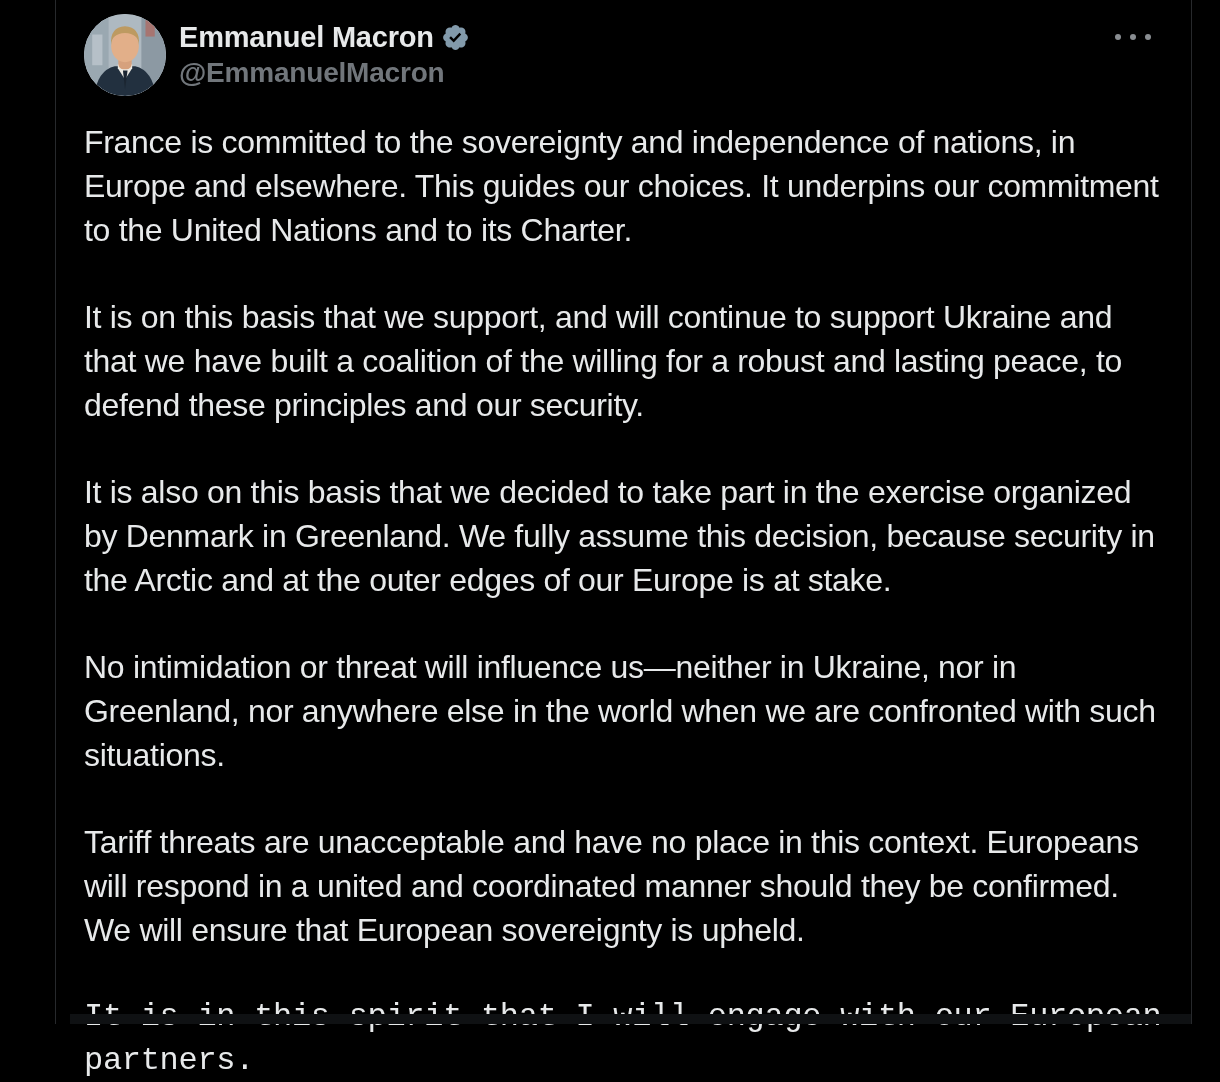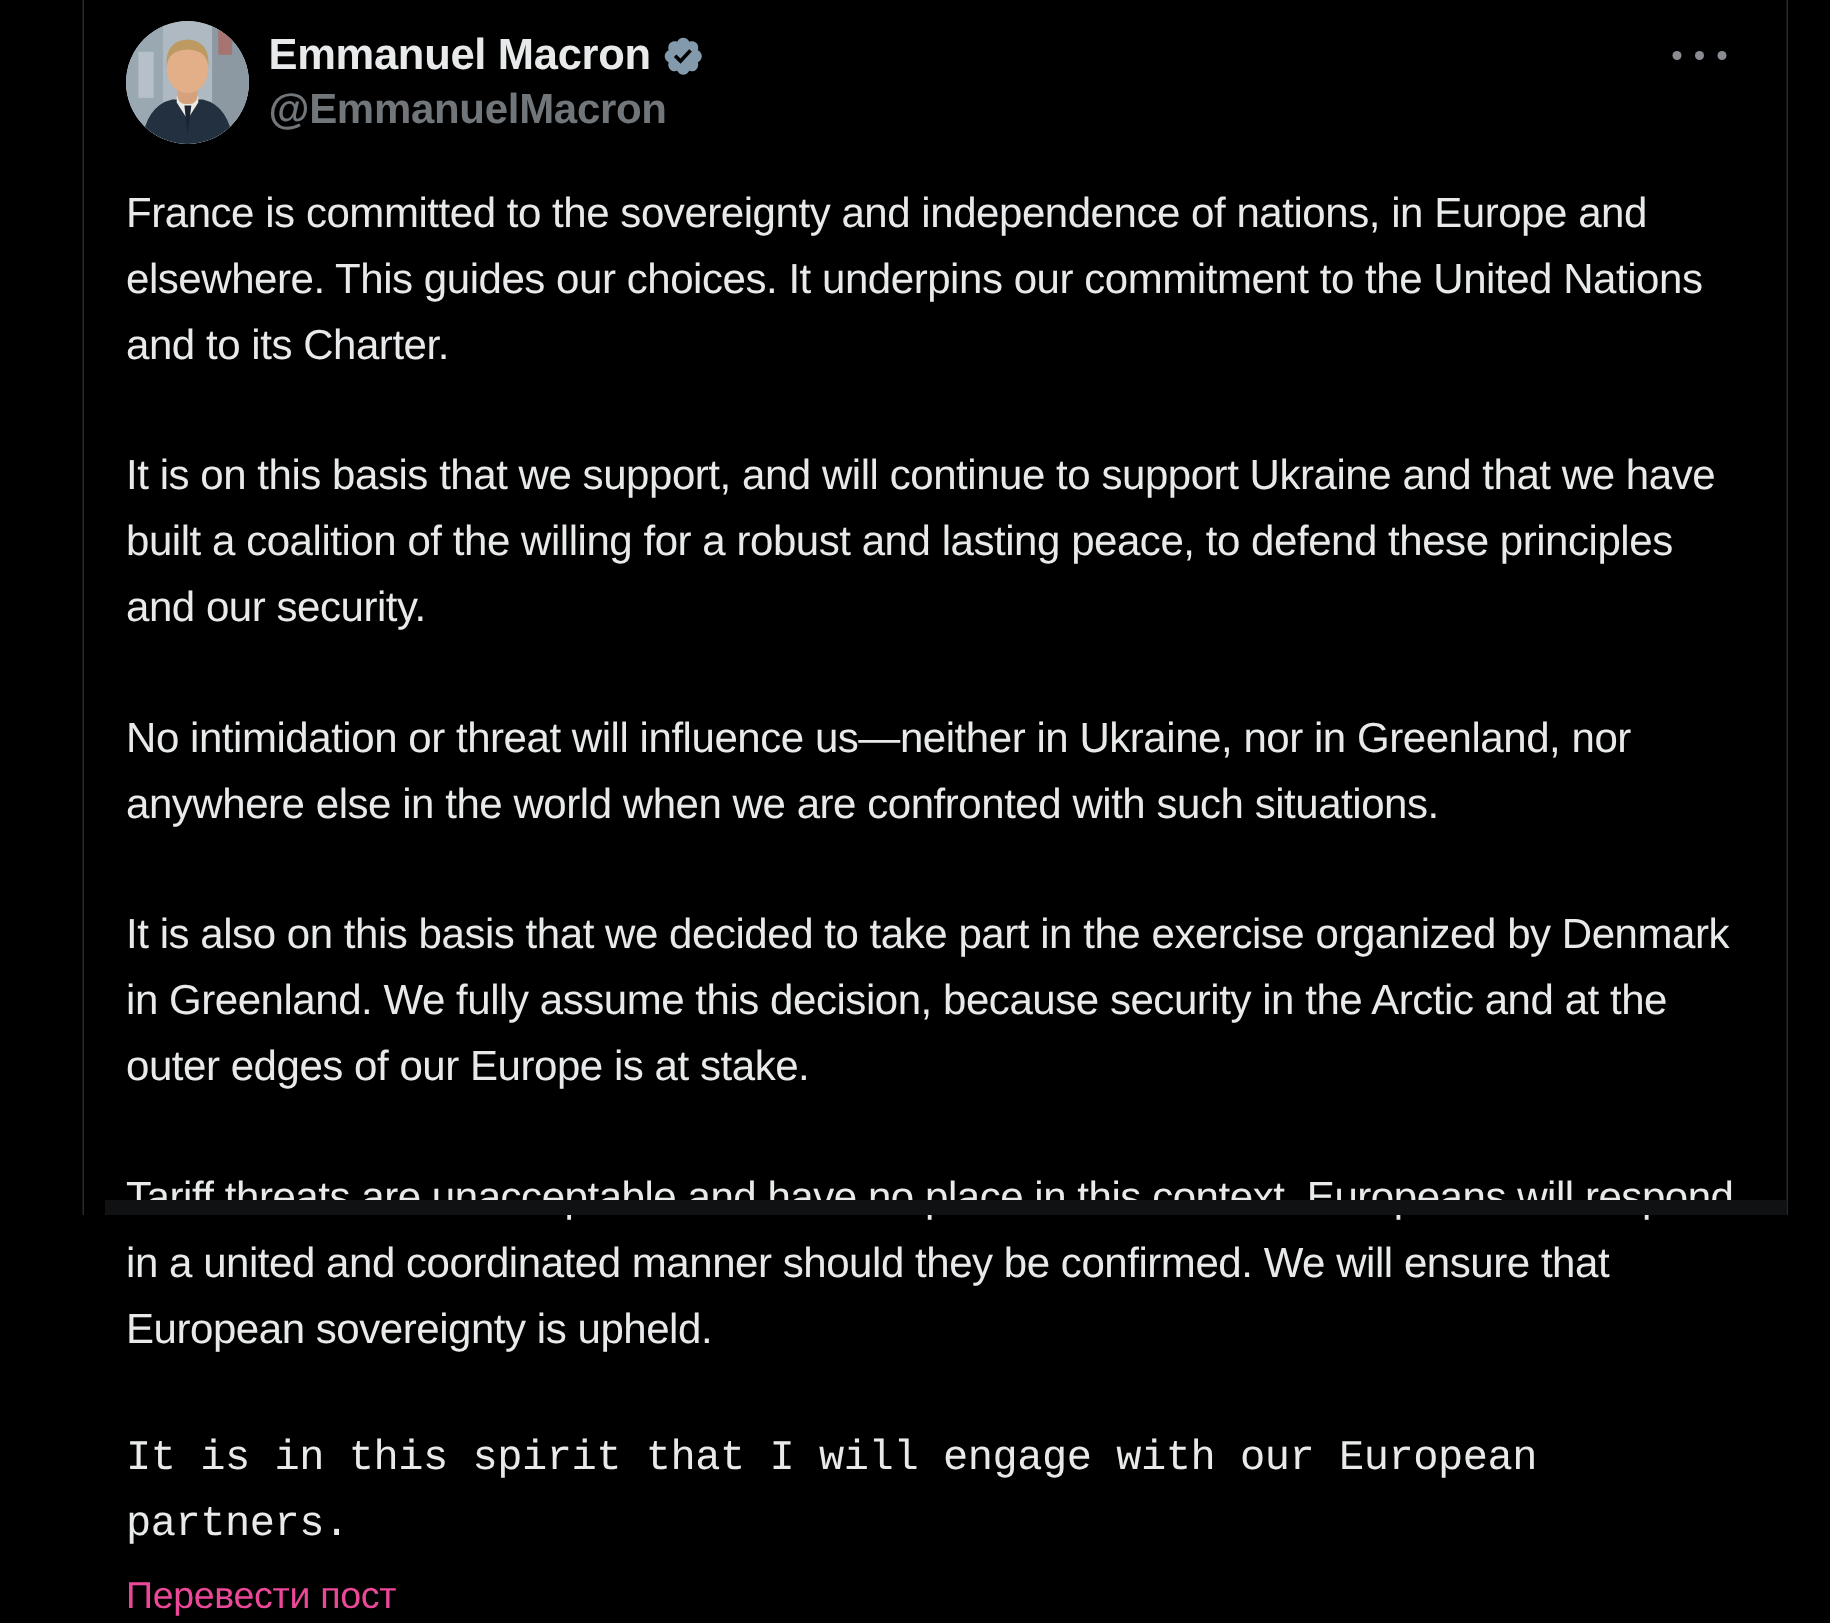--- a/index.html
+++ b/index.html
@@ -10,21 +10,21 @@
     height: 1082px;
     background: #000000;
     overflow: hidden;
     font-family: "Liberation Sans", sans-serif;
   }
   .column {
     position: absolute;
     left: 55px;
     top: 0;
     width: 1137px;
-    height: 810px;
+    height: 1024px;
     border-left: 1px solid #27292c;
     border-right: 1px solid #27292c;
     background: #000000;
   }
   .tweet {
     position: relative;
     padding: 14px 30px 0 28px;
   }
   .tweet-header {
     position: relative;
@@ -85,21 +85,21 @@
     height: 6px;
     border-radius: 50%;
     background: #898d91;
   }
   .tweet-body {
     margin-top: 24px;
     width: 1078px;
   }
   .tweet-body p {
     margin: 0 0 43px 0;
-    font-size: 28px;
+    font-size: 32px;
     line-height: 44px;
     font-weight: 400;
     color: #e7e9ea;
     letter-spacing: -0.3px;
   }
   .tweet-body p:last-child { margin-bottom: 0; font-family: Liberation Mono, monospace; }
   .translate-link {
     display: inline-block;
     margin-top: 9px;
     font-size: 25px;
@@ -165,22 +165,22 @@
         <span class="dot"></span>
         <span class="dot"></span>
         <span class="dot"></span>
       </button>
 
     </header>
 
     <div class="tweet-body">
       <p>France is committed to the sovereignty and independence of nations, in Europe and elsewhere. This guides our choices. It underpins our commitment to the United Nations and to its Charter.</p>
       <p>It is on this basis that we support, and will continue to support Ukraine and that we have built a coalition of the willing for a robust and lasting peace, to defend these principles and our security.</p>
+      <p>It is also on this basis that we decided to take part in the exercise organized by Denmark in Greenland. We fully assume this decision, because security in the Arctic and at the outer edges of our Europe is at stake.</p>
       <p>No intimidation or threat will influence us—neither in Ukraine, nor in Greenland, nor anywhere else in the world when we are confronted with such situations.</p>
-      <p>It is also on this basis that we decided to take part in the exercise organized by Denmark in Greenland. We fully assume this decision, because security in the Arctic and at the outer edges of our Europe is at stake.</p>
       <p>Tariff threats are unacceptable and have no place in this context. Europeans will respond in a united and coordinated manner should they be confirmed. We will ensure that European sovereignty is upheld.</p>
       <p>It is in this spirit that I will engage with our European partners.</p>
     </div>
 
     <a class="translate-link">Перевести пост</a>
 
   </article>
 
   <div class="next-item-strip"></div>
 </div>

